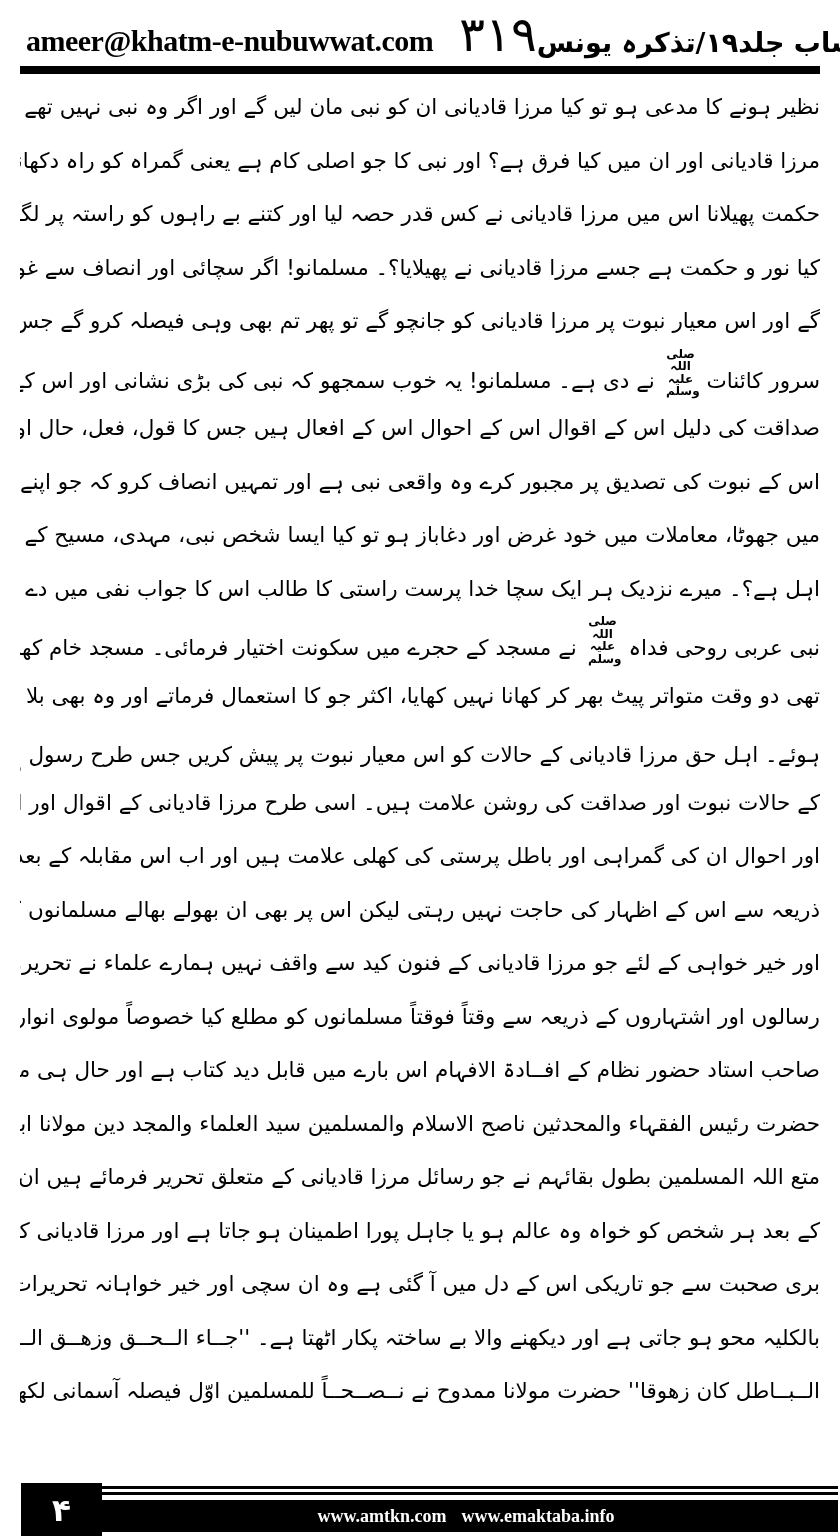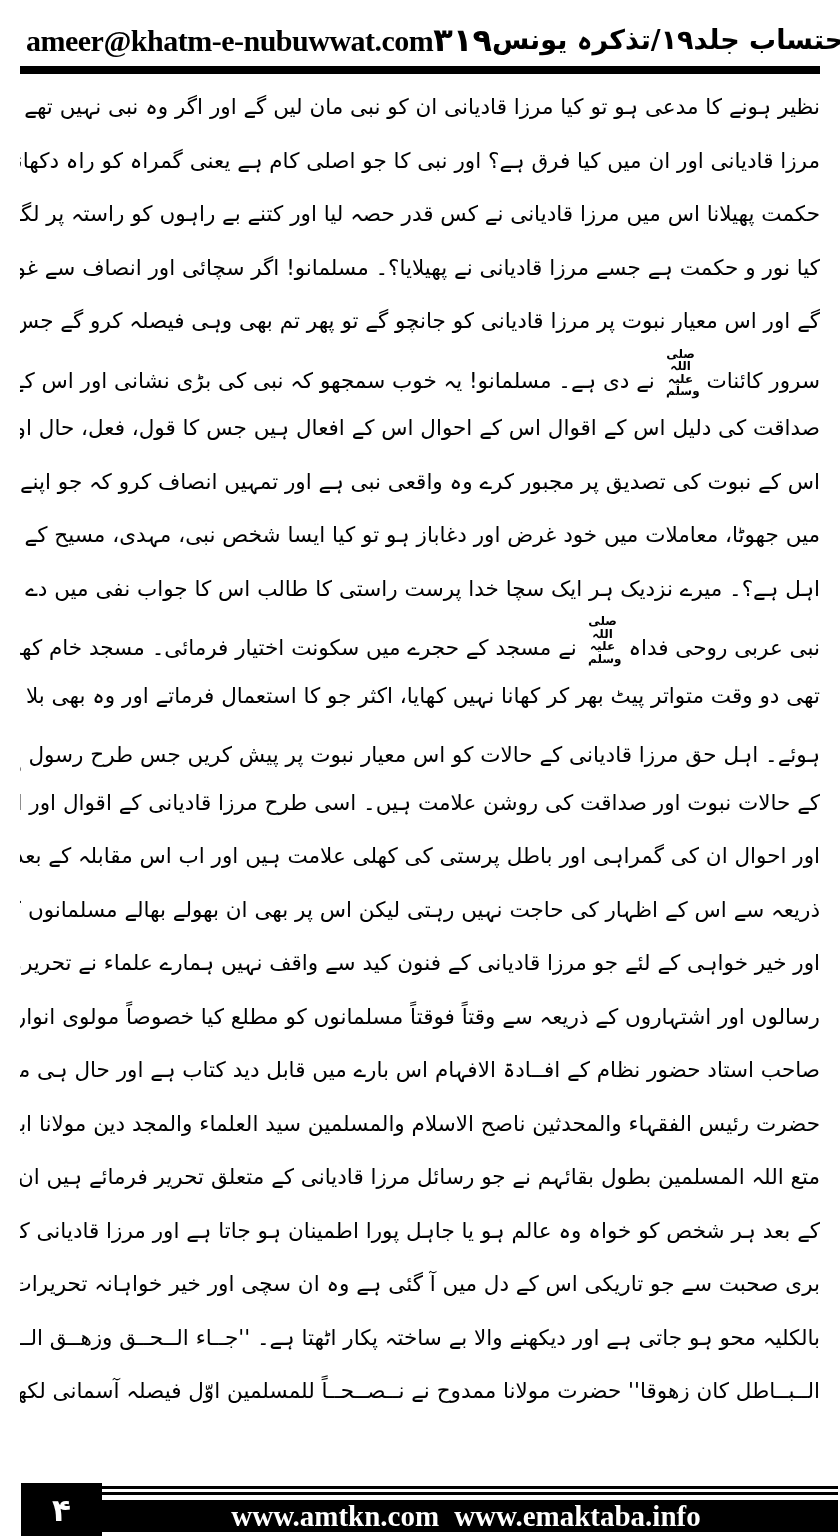--- a/index.html
+++ b/index.html
@@ -8,35 +8,36 @@
     height:1540px;
     background:#ffffff;
     color:#000000;
     font-family:"DejaVu Sans", sans-serif;
     position:relative;
     overflow:hidden;
   }
   
   .header {
     display:flex;
-    align-items:flex-start;
-    padding:24px 22px 4px 26px;
+    align-items:flex-end;
+    padding:4px 22px 4px 26px;
     height:62px;
   }
   .email {
     font-family:"Liberation Serif", serif;
     font-weight:bold;
     font-size:30px;
     letter-spacing:-0.5px;
     white-space:nowrap;
   }
   .pageno {
     font-family:"DejaVu Sans", sans-serif;
-    font-weight:bold;
-    font-size:32px;
+    font-weight:normal;
+    font-size:48px;
+    margin-left:26px;
     line-height:1;
   }
   .title {
     margin-left:auto;
     direction:rtl;
     font-weight:bold;
     font-size:27px;
     white-space:nowrap;
   }
   
@@ -103,21 +104,21 @@
     left:94px; right:2px; top:20px;
     height:32px;
     background:#000;
     color:#fff;
     display:flex;
     align-items:center;
     justify-content:center;
     gap:15px;
     font-family:"Liberation Serif", serif;
     font-weight:bold;
-    font-size:29px;
+    font-size:18px;
     white-space:nowrap;
   }
 </style>
 </head>
 <body>
 
 <div class="header">
   <span class="email">ameer@khatm-e-nubuwwat.com</span>
   <span class="pageno">۳۱۹</span>
   <span class="title">احتساب جلد۱۹/تذکرہ یونس</span>

